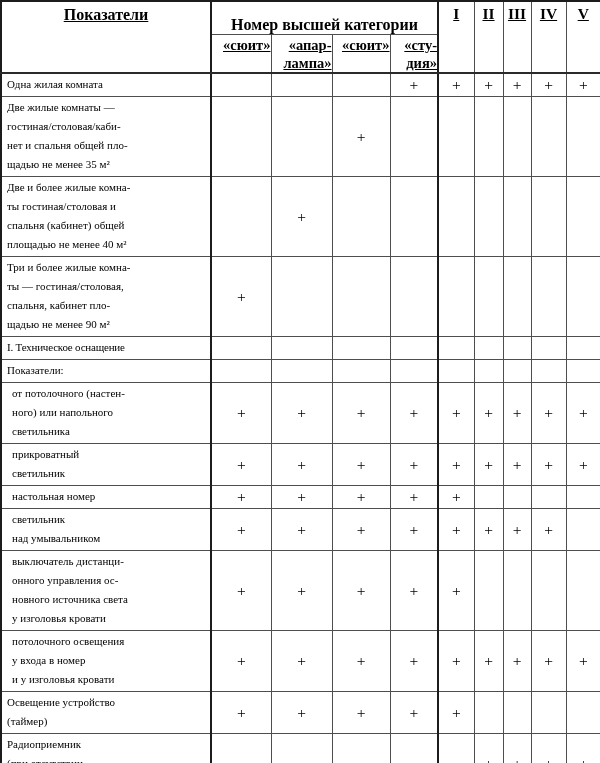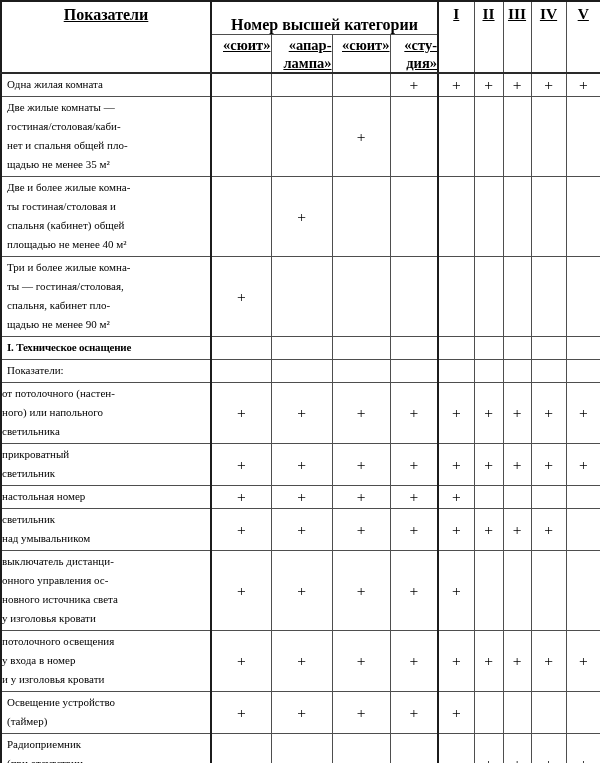--- a/index.html
+++ b/index.html
@@ -25,22 +25,22 @@
   
   .hdr-btm { border-bottom:2px solid #2a2a2a !important;text-decoration:underline; }
   
   .c0   { border-right:2px solid #1c1c1c !important; }
   .gend { border-right:2px solid #1c1c1c !important; }
 
   td.label {
     text-align:left; vertical-align:top; white-space:pre-line;
     font-size:11px; line-height:19px; padding:1px 3px 2px 5px;
   }
-  td.label.indent { padding-left:0; }
-  td.label.bold   { font-weight:bold; letter-spacing:-0.2px; }
+  td.label.indent { padding-left:10px; }
+  td.label.bold   { font-weight:normal; letter-spacing:-0.2px; }
   td.mark { text-align:center; vertical-align:middle; font-size:15.5px; }
 </style>
 </head>
 <body>
 
 <div class="page">
   <table class="grid">
     <colgroup>
       <col style="width:210px">
         <col style="width:60px">

